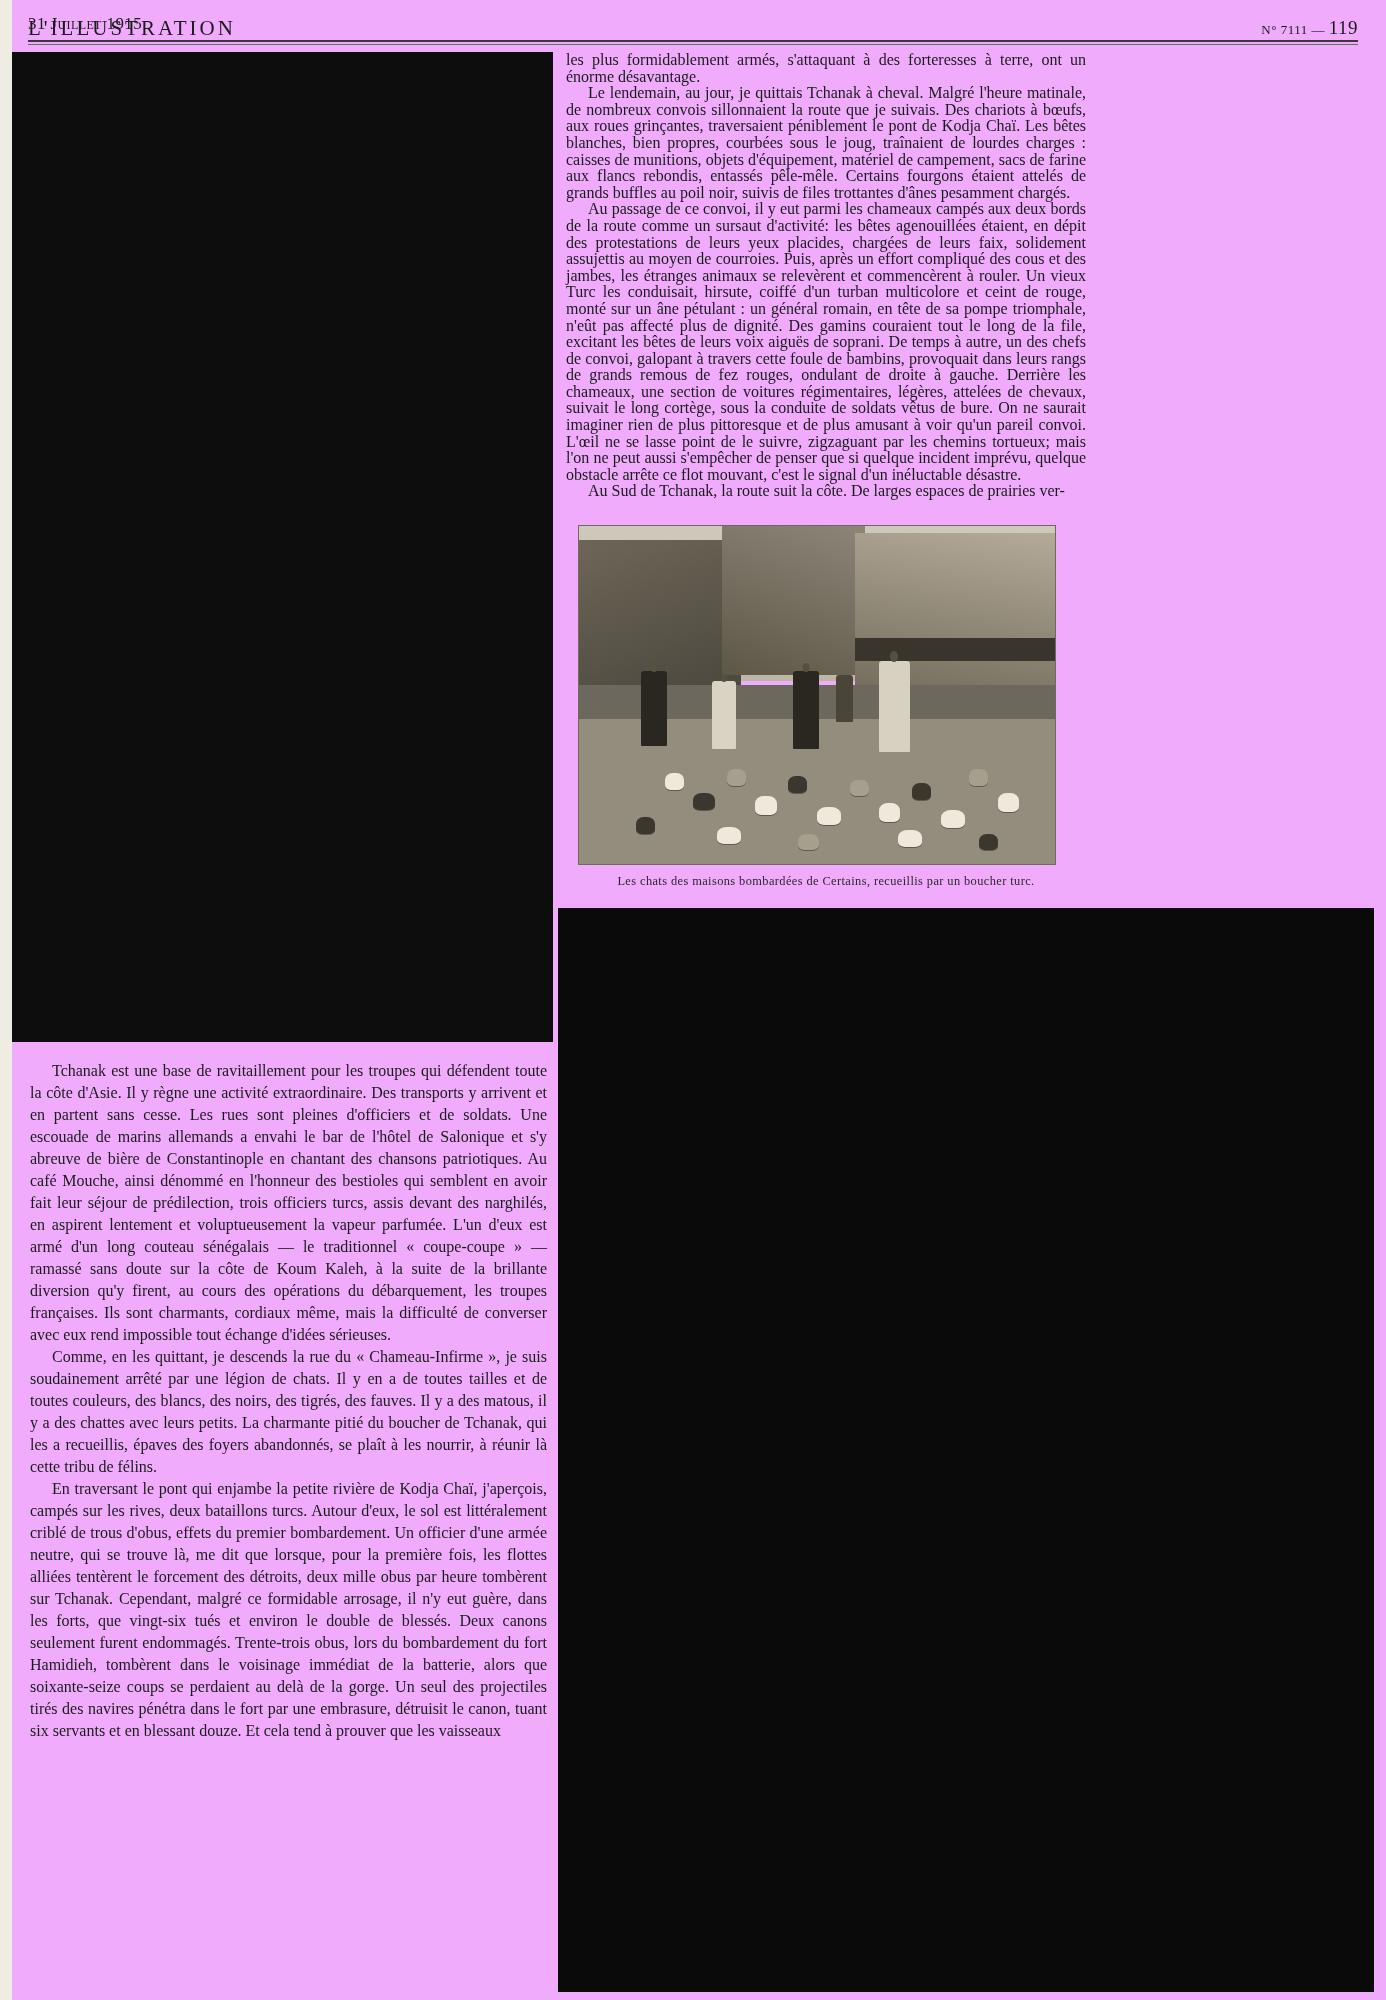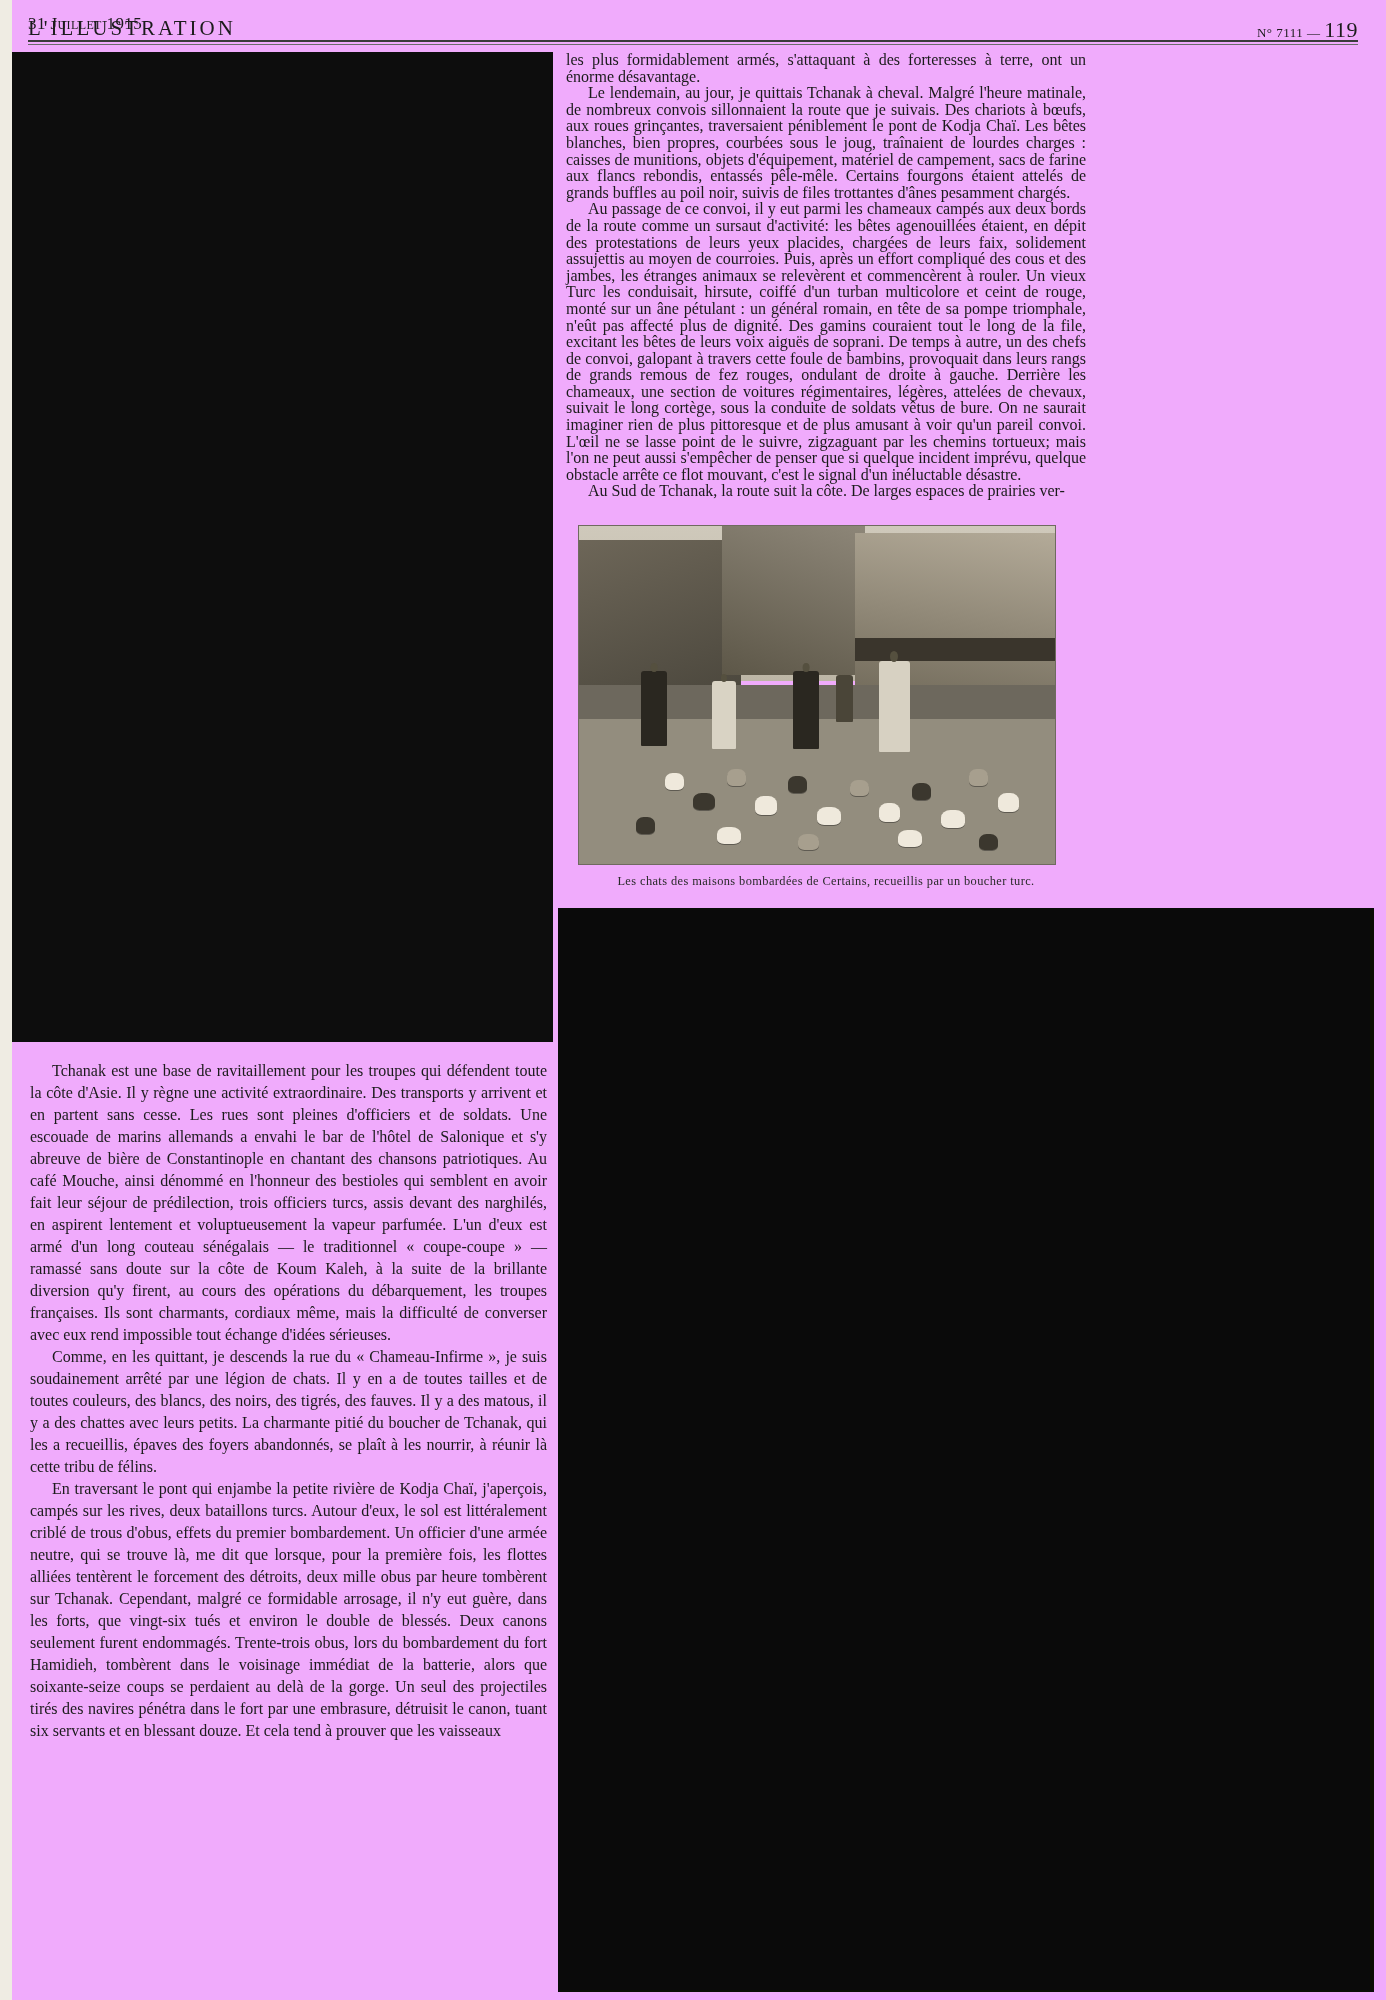--- a/index.html
+++ b/index.html
@@ -32,21 +32,21 @@
     font-size:21px;
     letter-spacing:3px;
     font-variant:small-caps;
     font-weight:normal;
   }
   .hdr-num{
     position:absolute;right:0;top:9px;
     font-size:13px;letter-spacing:.5px;
     white-space:nowrap;
   }
-  .hdr-num .big{font-size:22px;}
+  .hdr-num .big{font-size:19px;}
   .rule{
     position:absolute;left:28px;top:40px;width:1330px;height:2px;
     background:#3a3a3a;
   }
   .rule.thin{
     top:44px;height:1px;background:#6a6a6a;
   }
 
   
   .col-left{

